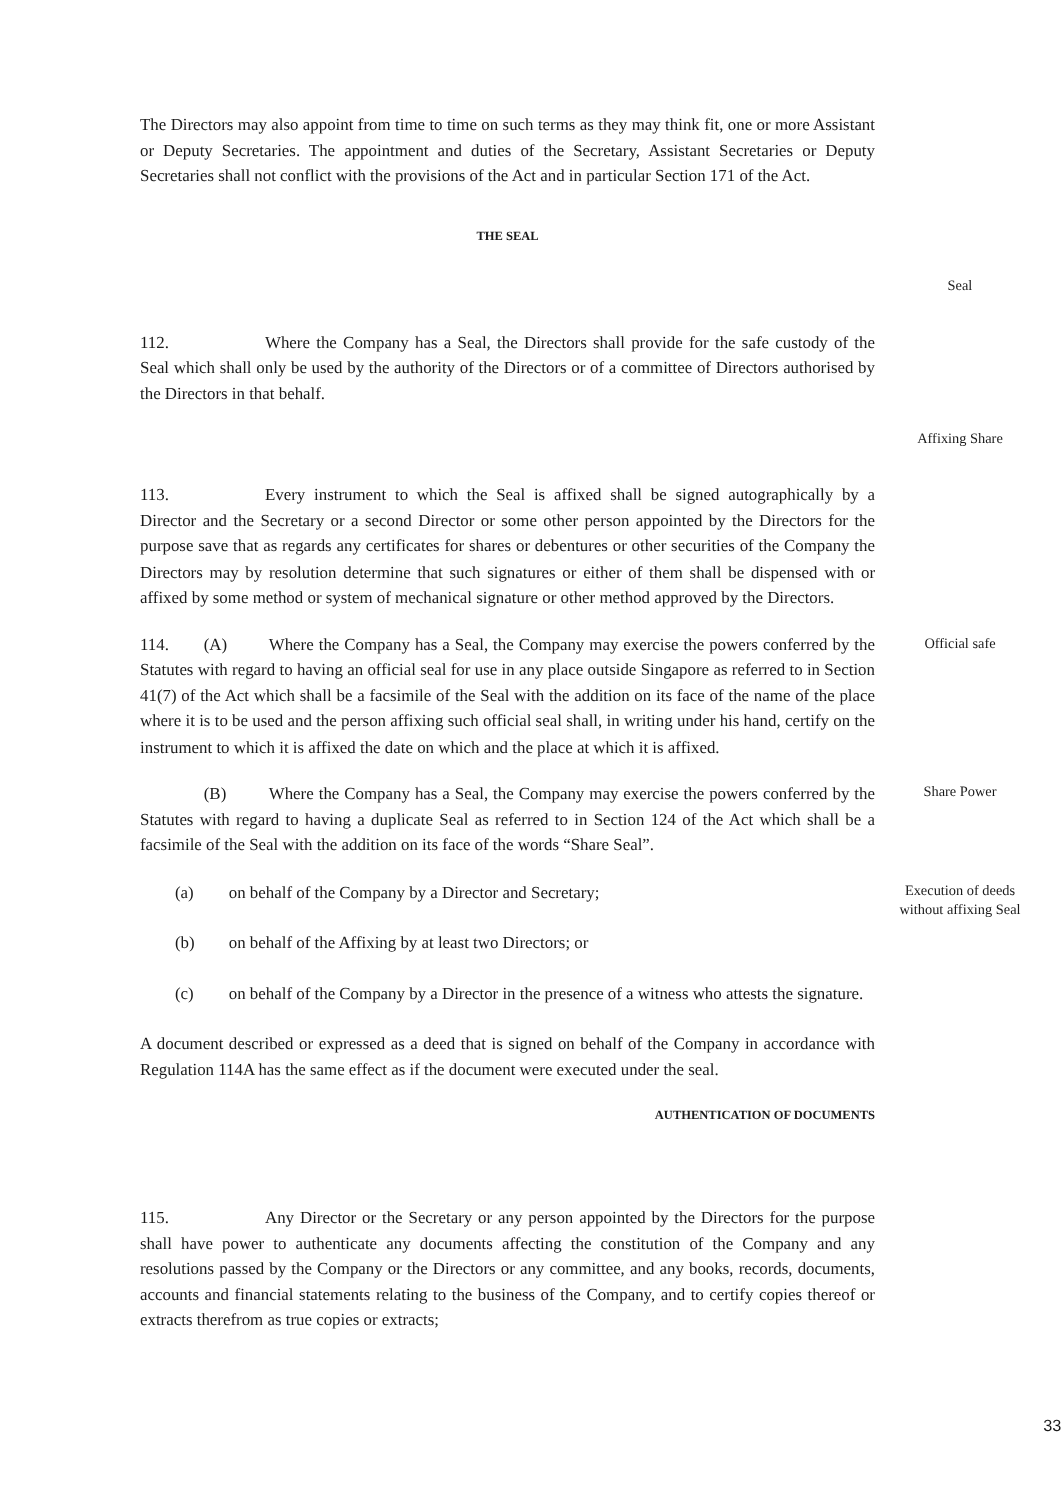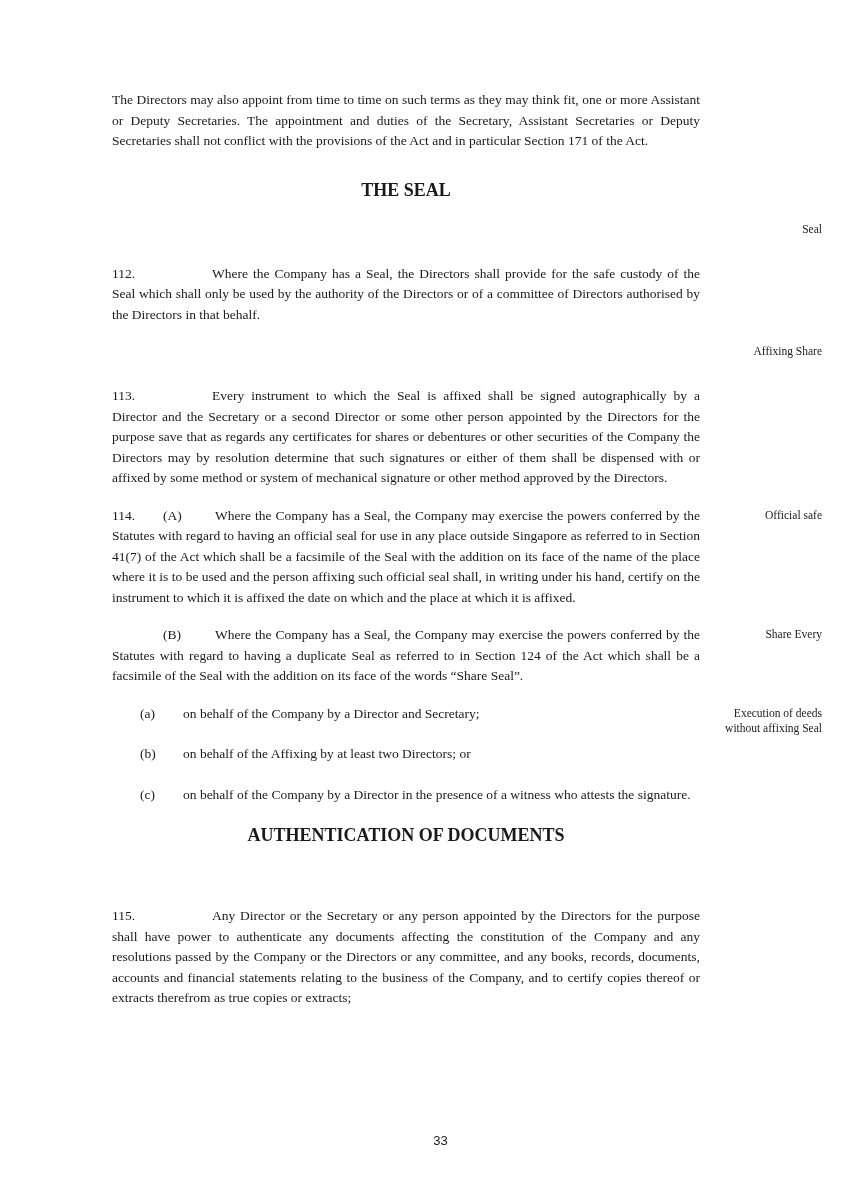--- a/index.html
+++ b/index.html
@@ -32,25 +32,25 @@
     line-height: 20.5px;
     text-align: justify;
   }
   .para {
     margin: 0 0 17px 0;
   }
   .heading {
     width: 588px;
     text-align: center;
     font-weight: bold;
-    font-size: 18px;
+    font-size: 10px;
     line-height: 20px;
   }
   .heading-seal { margin: 28px 0 20px 0; }
-  .heading-auth { margin: 17px 0 17px 0; }
+  .heading-auth { margin: 17px 0 17px 0; text-align: right; }
   
   .num-tab {
     display: inline-block;
     width: 100px;
     margin-top: 44px;
   }
   .num-short {
     display: inline-block;
     width: 51px;
   }
@@ -80,28 +80,28 @@
     margin-left: 16px;
   }
   
   .note {
     position: absolute;
     left: 602px;
     top: 2px;
     width: 108px;
     font-size: 11.5px;
     line-height: 15px;
-    text-align: right;
+    text-align: center;
   }
   .page-number {
     position: absolute;
     left: 0;
     top: 1133px;
     width: 100%;
-    text-align: center;
+    text-align: right;
     font-size: 13px;
     text-indent: 32px;
   }
 </style>
 </head>
 <body>
 
 <div class="page">
   <div class="content">
 
@@ -131,21 +131,21 @@
       <div class="main para">
         <span class="num-short">114.</span><span class="sub-tab">(A)</span><span>Where the Company has a Seal, the Company may exercise the powers conferred by the Statutes with regard to having an official seal for use in any place outside Singapore as referred to in Section 41(7) of the Act which shall be a facsimile of the Seal with the addition on its face of the name of the place where it is to be used and the person affixing such official seal shall, in writing under his hand, certify on the instrument to which it is affixed the date on which and the place at which it is affixed.</span>
       </div>
       <div class="note">Official safe</div>
     </div>
 
     <div class="block">
       <div class="main para">
         <span class="indent-b">(B)</span><span>Where the Company has a Seal, the Company may exercise the powers conferred by the Statutes with regard to having a duplicate Seal as referred to in Section 124 of the Act which shall be a facsimile of the Seal with the addition on its face of the words “Share Seal”.</span>
       </div>
-      <div class="note">Share Every</div>
+      <div class="note">Share Power</div>
     </div>
 
     <div class="block">
       <div class="note">Execution of deeds without affixing Seal</div>
     </div>
 
     <div class="block">
       <div class="list-item">
         <span class="list-marker">(a)</span>
         <span class="list-text">on behalf of the Company by a Director and Secretary;</span>
@@ -153,20 +153,23 @@
       <div class="list-item">
         <span class="list-marker">(b)</span>
         <span class="list-text">on behalf of the Affixing by at least two Directors; or</span>
       </div>
       <div class="list-item">
         <span class="list-marker">(c)</span>
         <span class="list-text">on behalf of the Company by a Director in the presence of a witness who attests the signature.</span>
       </div>
     </div>
 
+    <div class="block">
+      <div class="main para">A document described or expressed as a deed that is signed on behalf of the Company in accordance with Regulation 114A has the same effect as if the document were executed under the seal.</div>
+    </div>
 
     <div class="block">
       <div class="heading heading-auth">AUTHENTICATION OF DOCUMENTS</div>
     </div>
 
     <div class="block">
       <div class="main para">
         <span class="num-tab">115.</span><span>Any Director or the Secretary or any person appointed by the Directors for the purpose shall have power to authenticate any documents affecting the constitution of the Company and any resolutions passed by the Company or the Directors or any committee, and any books, records, documents, accounts and financial statements relating to the business of the Company, and to certify copies thereof or extracts therefrom as true copies or extracts;</span>
       </div>
     </div>

